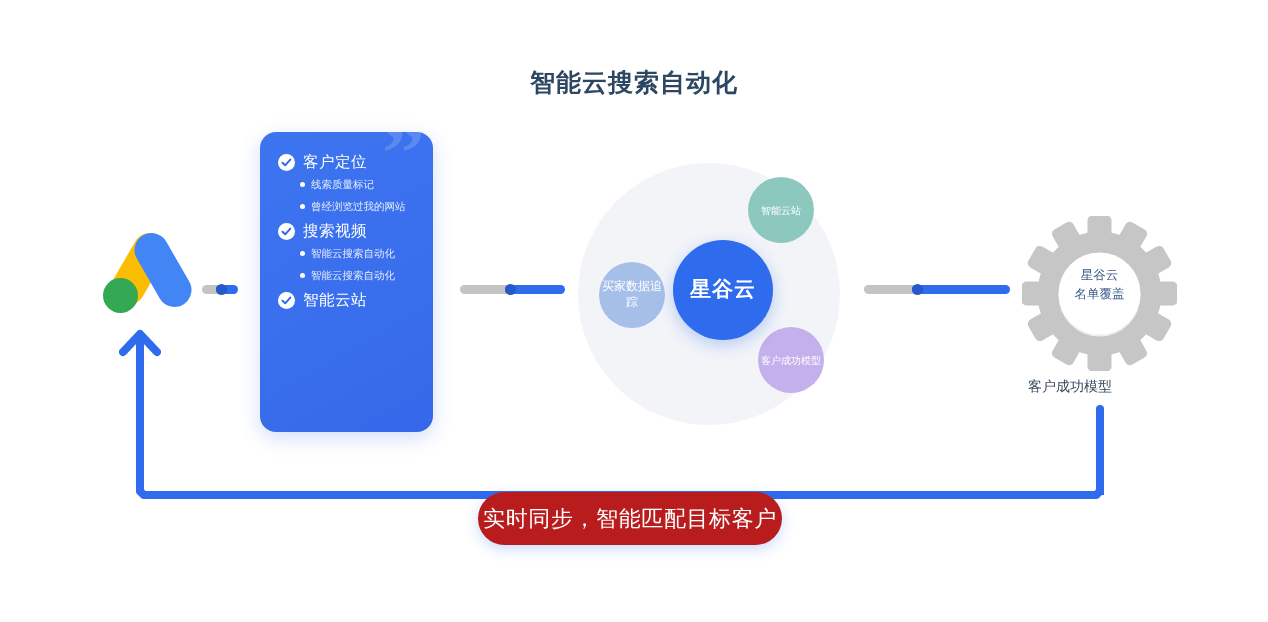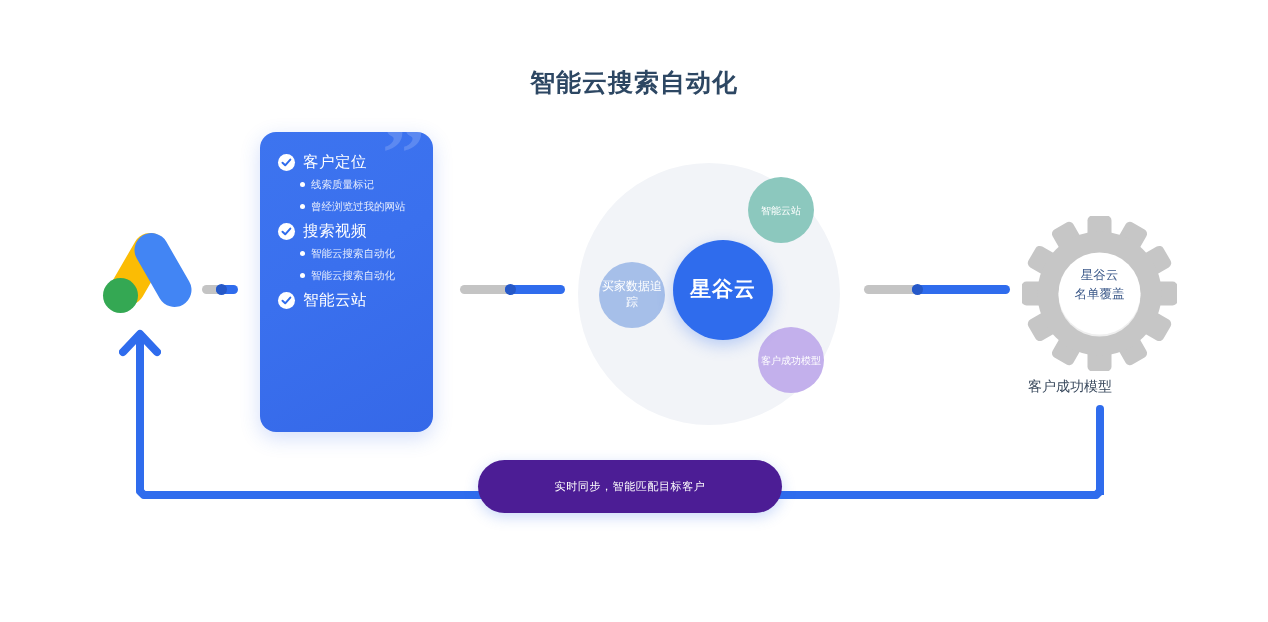--- a/index.html
+++ b/index.html
@@ -318,27 +318,27 @@
     border-bottom: 8px solid #2f6ced;
     border-bottom-right-radius: 10px;
     box-sizing: border-box;
     background: transparent;
   }
 
   
   .pill {
     position: absolute;
     left: 478px;
-    top: 460px;
+    top: 492px;
     width: 304px;
     height: 53px;
     border-radius: 27px;
-    background: #4c1d95;
+    background: #b91c1c;
     color: #ffffff;
-    font-size: 11px;
+    font-size: 22px;
     display: flex;
     align-items: center;
     justify-content: center;
     letter-spacing: 0.6px;
     box-shadow: 0 4px 14px rgba(47, 108, 237, 0.25);
   }
 </style>
 </head>
 <body>
 

